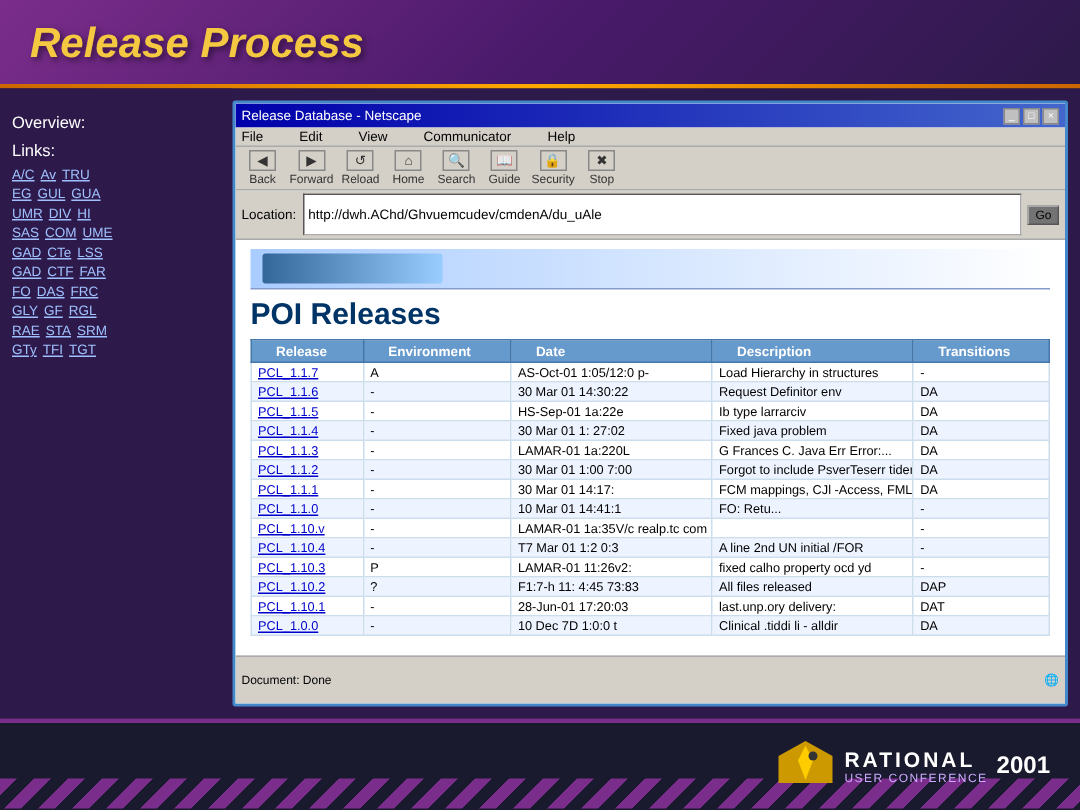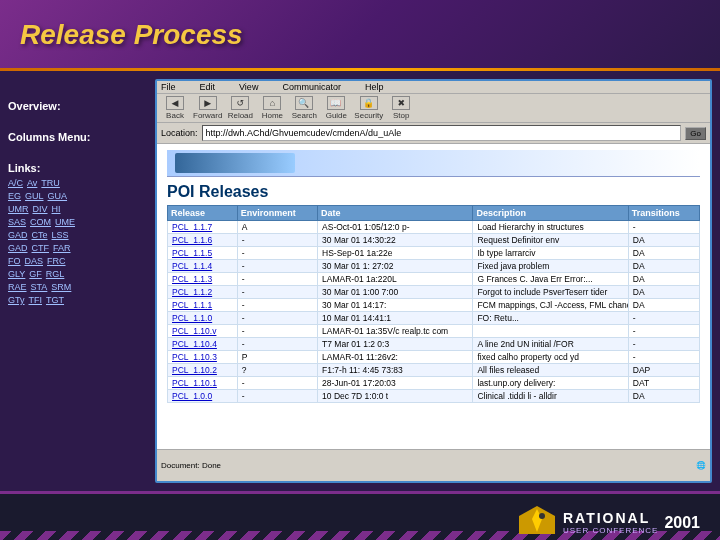--- a/index.html
+++ b/index.html
@@ -10,21 +10,21 @@
       font-family: Arial, sans-serif;
       background: #1a1a2e;
       overflow: hidden;
       position: relative;
     }
 
     
     .header {
       background: linear-gradient(135deg, #7b2d8b 0%, #4a1a6b 50%, #2d1a4a 100%);
       padding: 12px 20px 10px 20px;
-      height: 68px;
+      height: 56px;
       display: flex;
       align-items: center;
     }
 
     .header-title {
       color: #f5c842;
       font-size: 28px;
       font-weight: bold;
       font-style: italic;
       text-shadow: 2px 2px 4px rgba(0,0,0,0.5);
@@ -41,23 +41,23 @@
     .sidebar {
       width: 155px;
       background: #2d1a4a;
       padding: 10px 8px;
       flex-shrink: 0;
     }
 
     .sidebar-label {
       color: #ffffff;
       font-size: 11px;
-      font-weight: bold;
+      font-weight: normal;
       margin-bottom: 4px;
-      margin-top: 19px;
+      margin-top: 7px;
     }
 
     .sidebar-row {
       display: flex;
       gap: 4px;
       flex-wrap: wrap;
       margin-bottom: 3px;
     }
 
     .sidebar-nav-item {
@@ -163,21 +163,21 @@
       border-bottom: 1px solid #aaa;
       font-size: 9px;
     }
 
     .address-input {
       flex: 1;
       background: white;
       border: 1px inset #aaa;
       padding: 1px 3px;
       font-size: 9px;
-      height: 16px;
+      height: 28px;
     }
 
     .go-btn {
       background: #737373;
       border: 1px outset #aaa;
       font-size: 8px;
       padding: 1px 4px;
       cursor: pointer;
     }
 
@@ -207,36 +207,36 @@
 
     .page-header-img {
       width: 120px;
       height: 20px;
       background: linear-gradient(to right, #336699, #6699cc, #99ccff);
       border-radius: 2px;
     }
 
     .page-title {
       color: #003366;
-      font-size: 16px;
+      font-size: 20px;
       font-weight: bold;
       margin-bottom: 4px;
     }
 
     
     .release-table {
       width: 100%;
       border-collapse: collapse;
       font-size: 9px;
     }
 
     .release-table th {
       background: #6699cc;
       color: white;
-      padding: 2px 3px;
+      padding: 2px 16px;
       text-align: left;
       border: 1px solid #4477aa;
       font-size: 9px;
     }
 
     .release-table td {
       padding: 1px 4px;
       border: 1px solid #ccddee;
       font-size: 8.5px;
       white-space: nowrap;
@@ -336,21 +336,20 @@
 <div class="header">
   <span class="header-title">Release Process</span>
 </div>
 
 <div class="divider"></div>
 
 <div class="main-content">
 
   <div class="sidebar">
     <div class="sidebar-label">Overview:</div>
-    <div class="sidebar-label">Columns Menu:</div>
     <div class="sidebar-label">Links:</div>
 
     <div class="sidebar-row">
       <span class="sidebar-nav-item">A/C</span>
       <span class="sidebar-nav-item">Av</span>
       <span class="sidebar-nav-item">TRU</span>
     </div>
     <div class="sidebar-row">
       <span class="sidebar-nav-item">EG</span>
       <span class="sidebar-nav-item">GUL</span>
@@ -393,20 +392,28 @@
     </div>
     <div class="sidebar-row">
       <span class="sidebar-nav-item">GTy</span>
       <span class="sidebar-nav-item">TFI</span>
       <span class="sidebar-nav-item">TGT</span>
     </div>
   </div>
 
   <div class="browser-container">
 
+    <div class="browser-titlebar">
+      <span>Release Database - Netscape</span>
+      <div class="browser-controls">
+        <div class="browser-btn">_</div>
+        <div class="browser-btn">□</div>
+        <div class="browser-btn">×</div>
+      </div>
+    </div>
 
     <div class="browser-menubar">
       <span class="browser-menu-item">File</span>
       <span class="browser-menu-item">Edit</span>
       <span class="browser-menu-item">View</span>
       <span class="browser-menu-item">Communicator</span>
       <span class="browser-menu-item">Help</span>
     </div>
 
     <div class="browser-toolbar">

